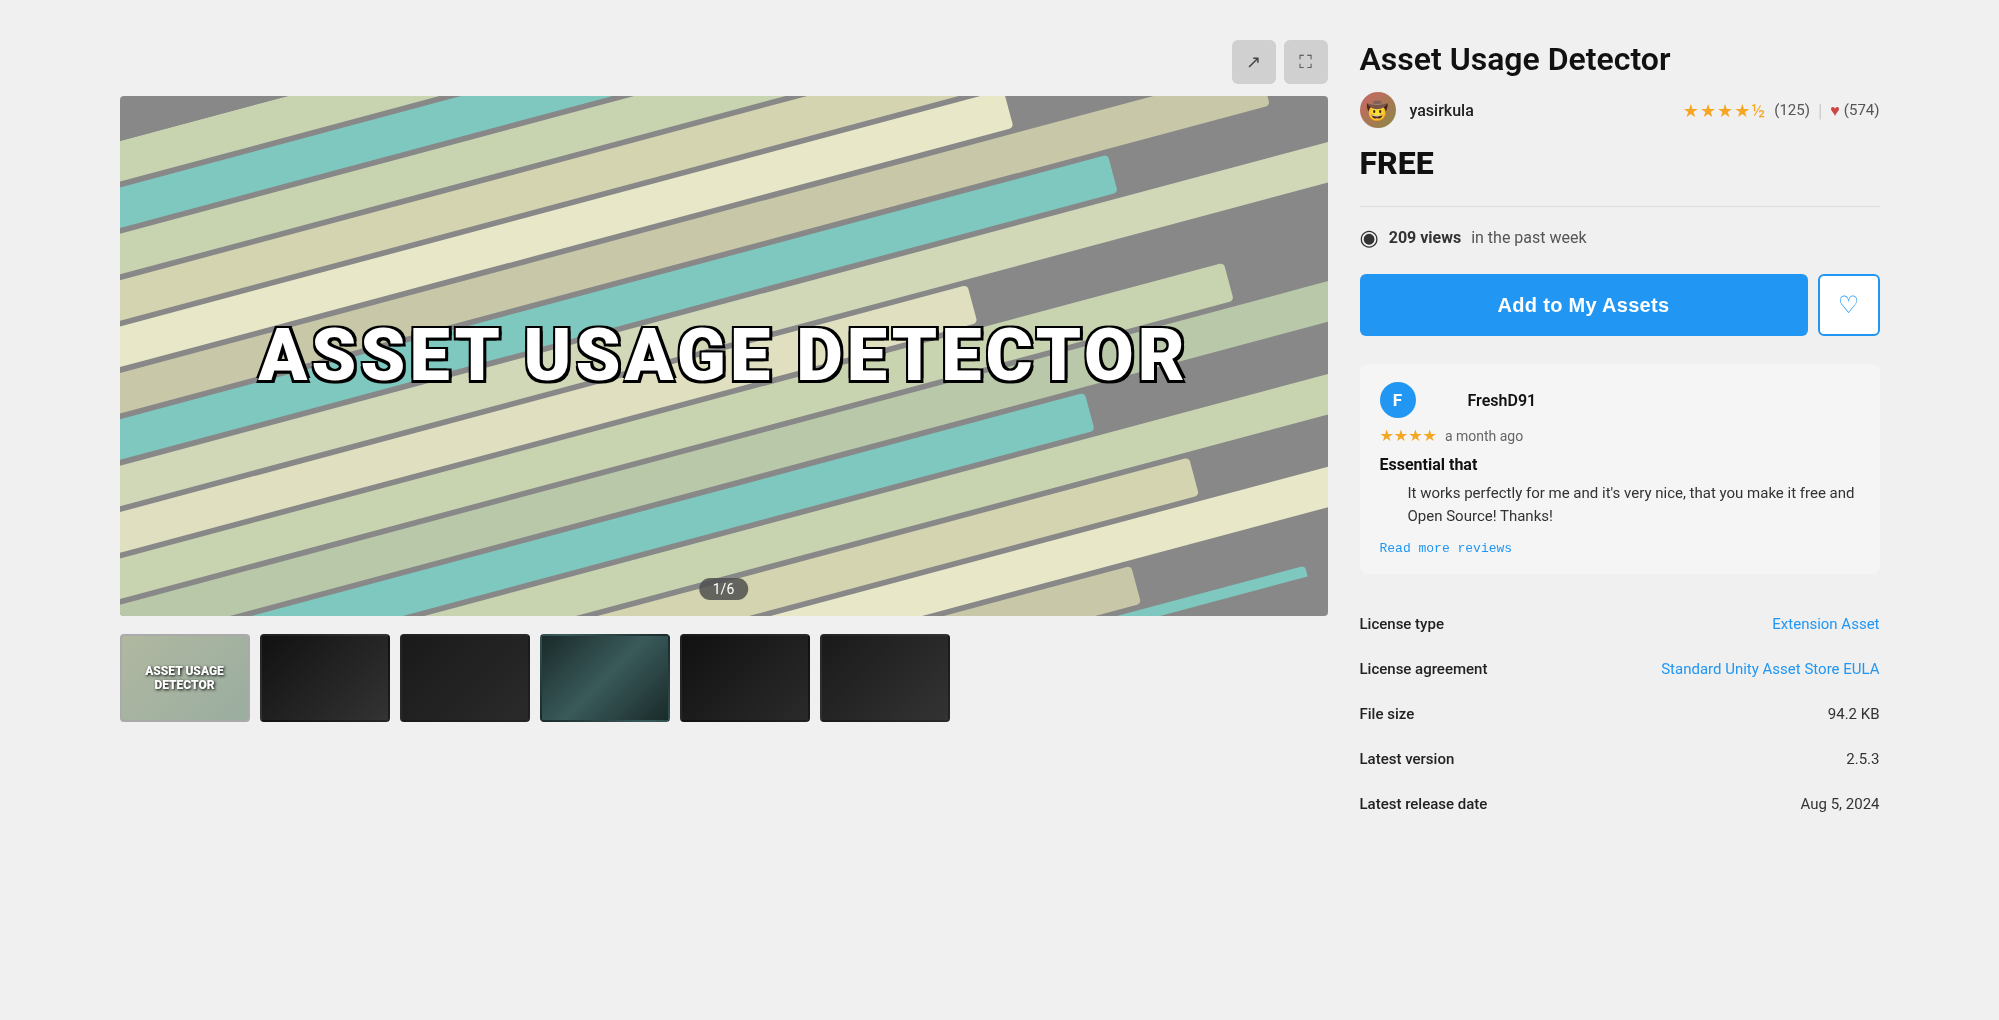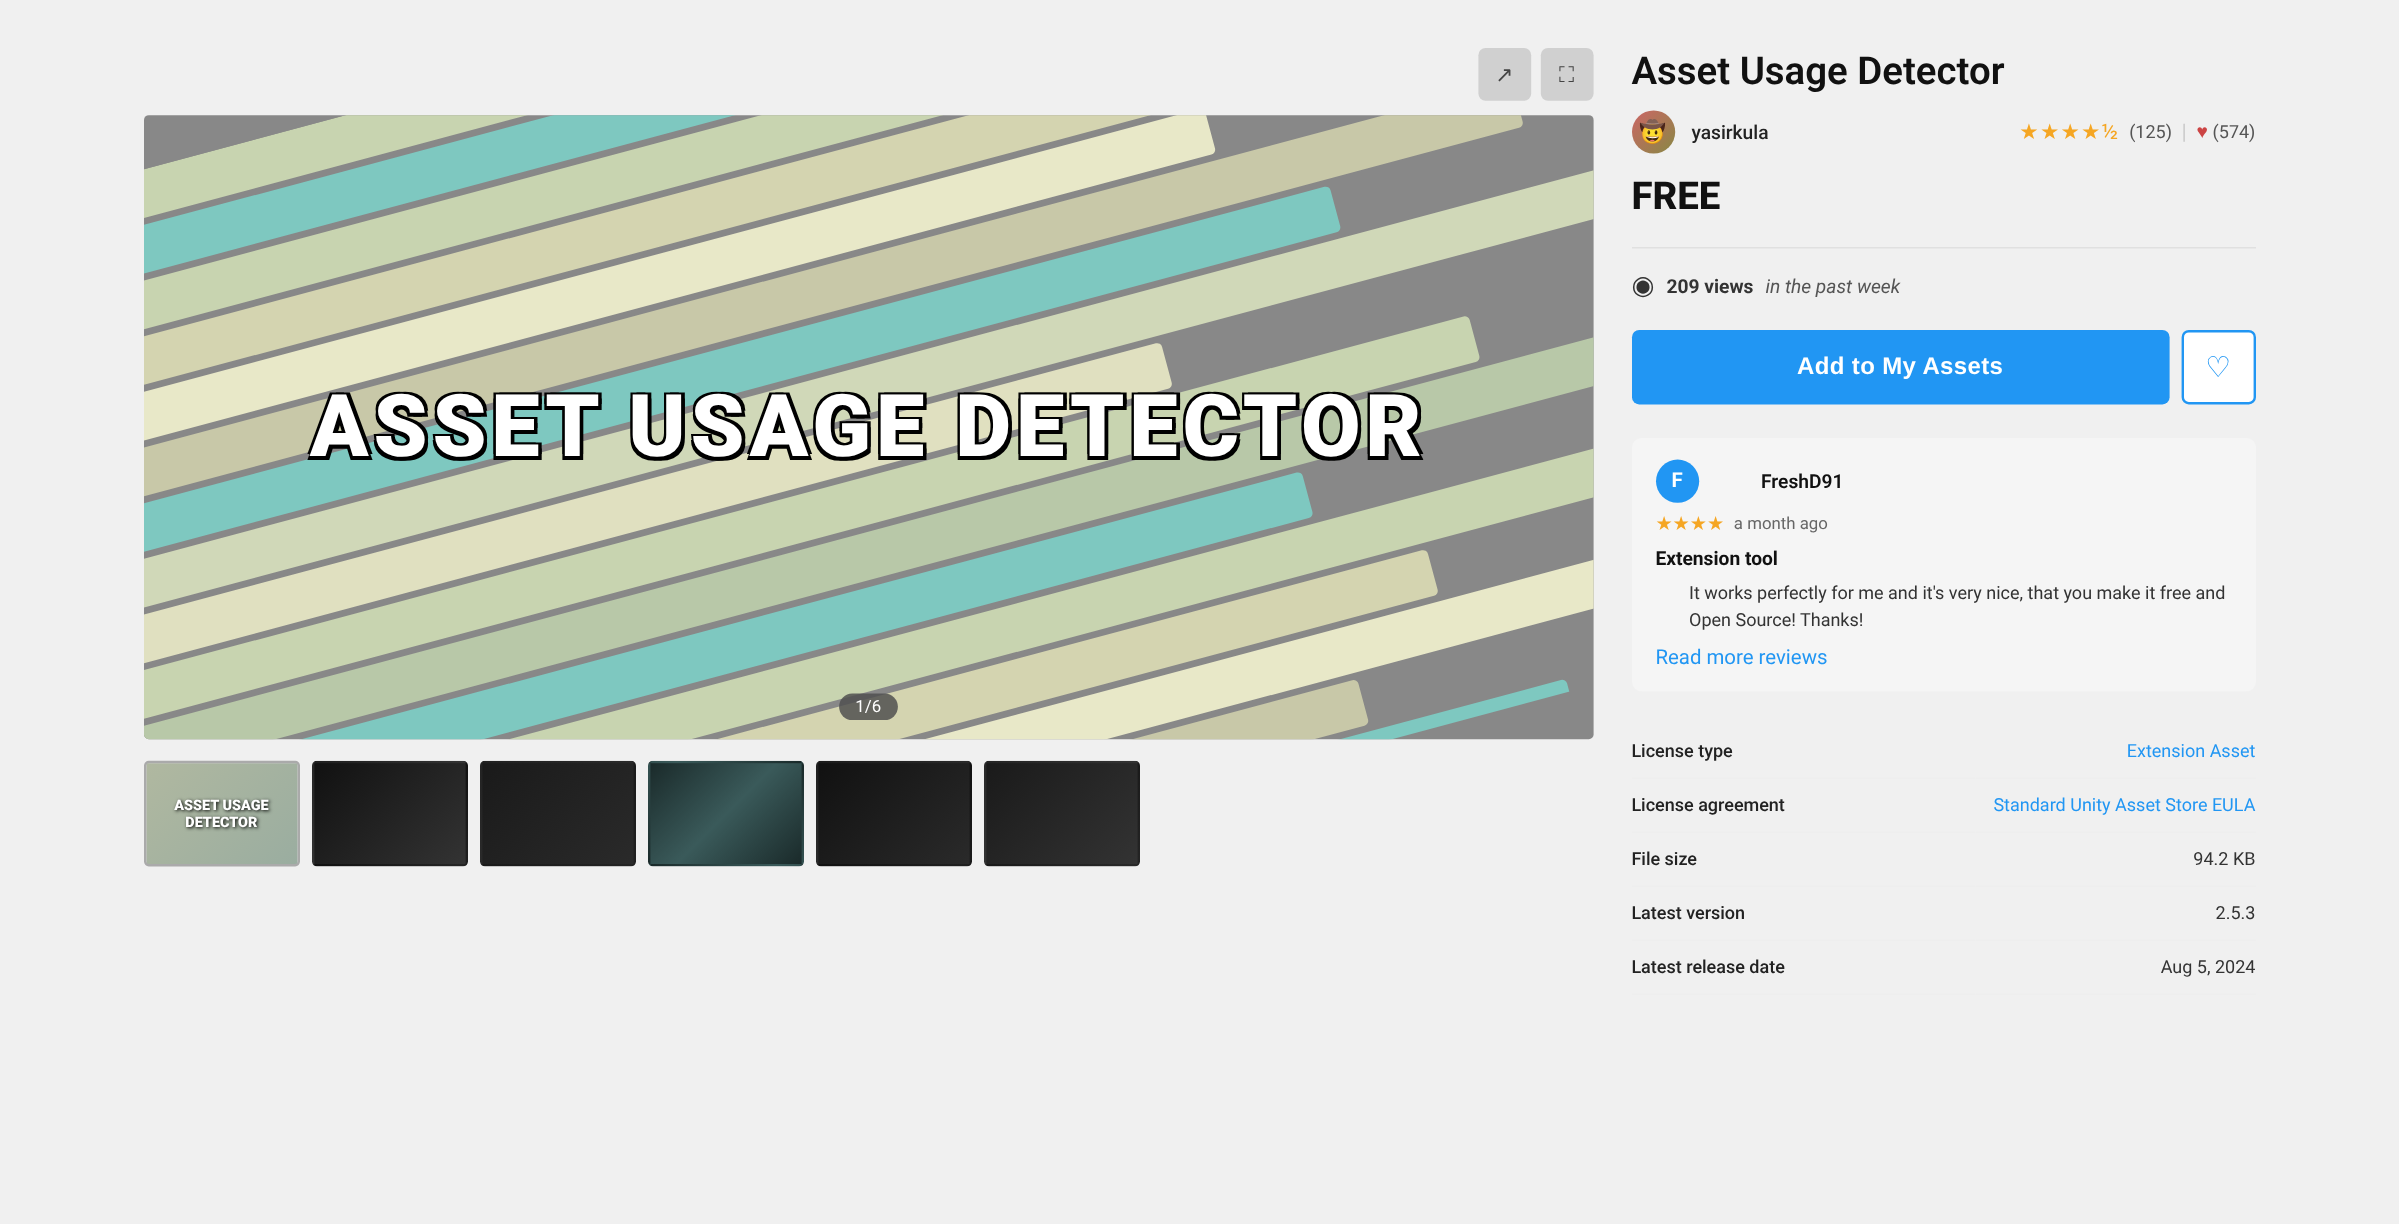--- a/index.html
+++ b/index.html
@@ -193,21 +193,21 @@
     .views-row {
       display: flex;
       align-items: center;
       gap: 10px;
       font-size: 16px;
       color: #333;
       margin-bottom: 24px;
     }
     .eye-icon { font-size: 22px; color: #333; }
     .views-bold { font-weight: 700; }
-    .views-light { color: #555; font-style: italic; }
+    .views-light { color: #555; }
     .action-row {
       display: flex;
       gap: 10px;
       margin-bottom: 28px;
     }
     .add-assets-btn {
       flex: 1;
       background: #2196F3;
       color: white;
       border: none;
@@ -280,23 +280,24 @@
     }
     .review-body {
       font-size: 15px;
       color: #333;
       line-height: 1.5;
       margin-bottom: 10px;
       margin-left: 28px;
     }
     .read-more-link {
       color: #2196F3;
-      font-size: 17px;
+      font-size: 13px;
       cursor: pointer;
       text-decoration: none;
+      font-family: Liberation Mono, monospace;
     }
     
     .info-table {
       width: 100%;
       border-collapse: collapse;
     }
     .info-table tr {
       border-bottom: 1px solid #eee;
     }
     .info-table td {
@@ -423,21 +424,21 @@
 
     <div class="review-box">
       <div class="reviewer-row">
         <div class="reviewer-avatar">F</div>
         <span class="reviewer-name">FreshD91</span>
       </div>
       <div class="review-stars-row">
         <span class="review-stars">★★★★</span>
         <span class="review-date">a month ago</span>
       </div>
-      <div class="review-title">Extension tool</div>
+      <div class="review-title">Essential that</div>
       <div class="review-body">It works perfectly for me and it's very nice, that you make it free and Open Source! Thanks!</div>
       <a class="read-more-link" href="#">Read more reviews</a>
     </div>
 
     <table class="info-table">
       <tbody id="info-table-body">
       <tr>
             <td class="info-label">License type</td>
             <td class="info-value link">Extension Asset</td>
           </tr>

